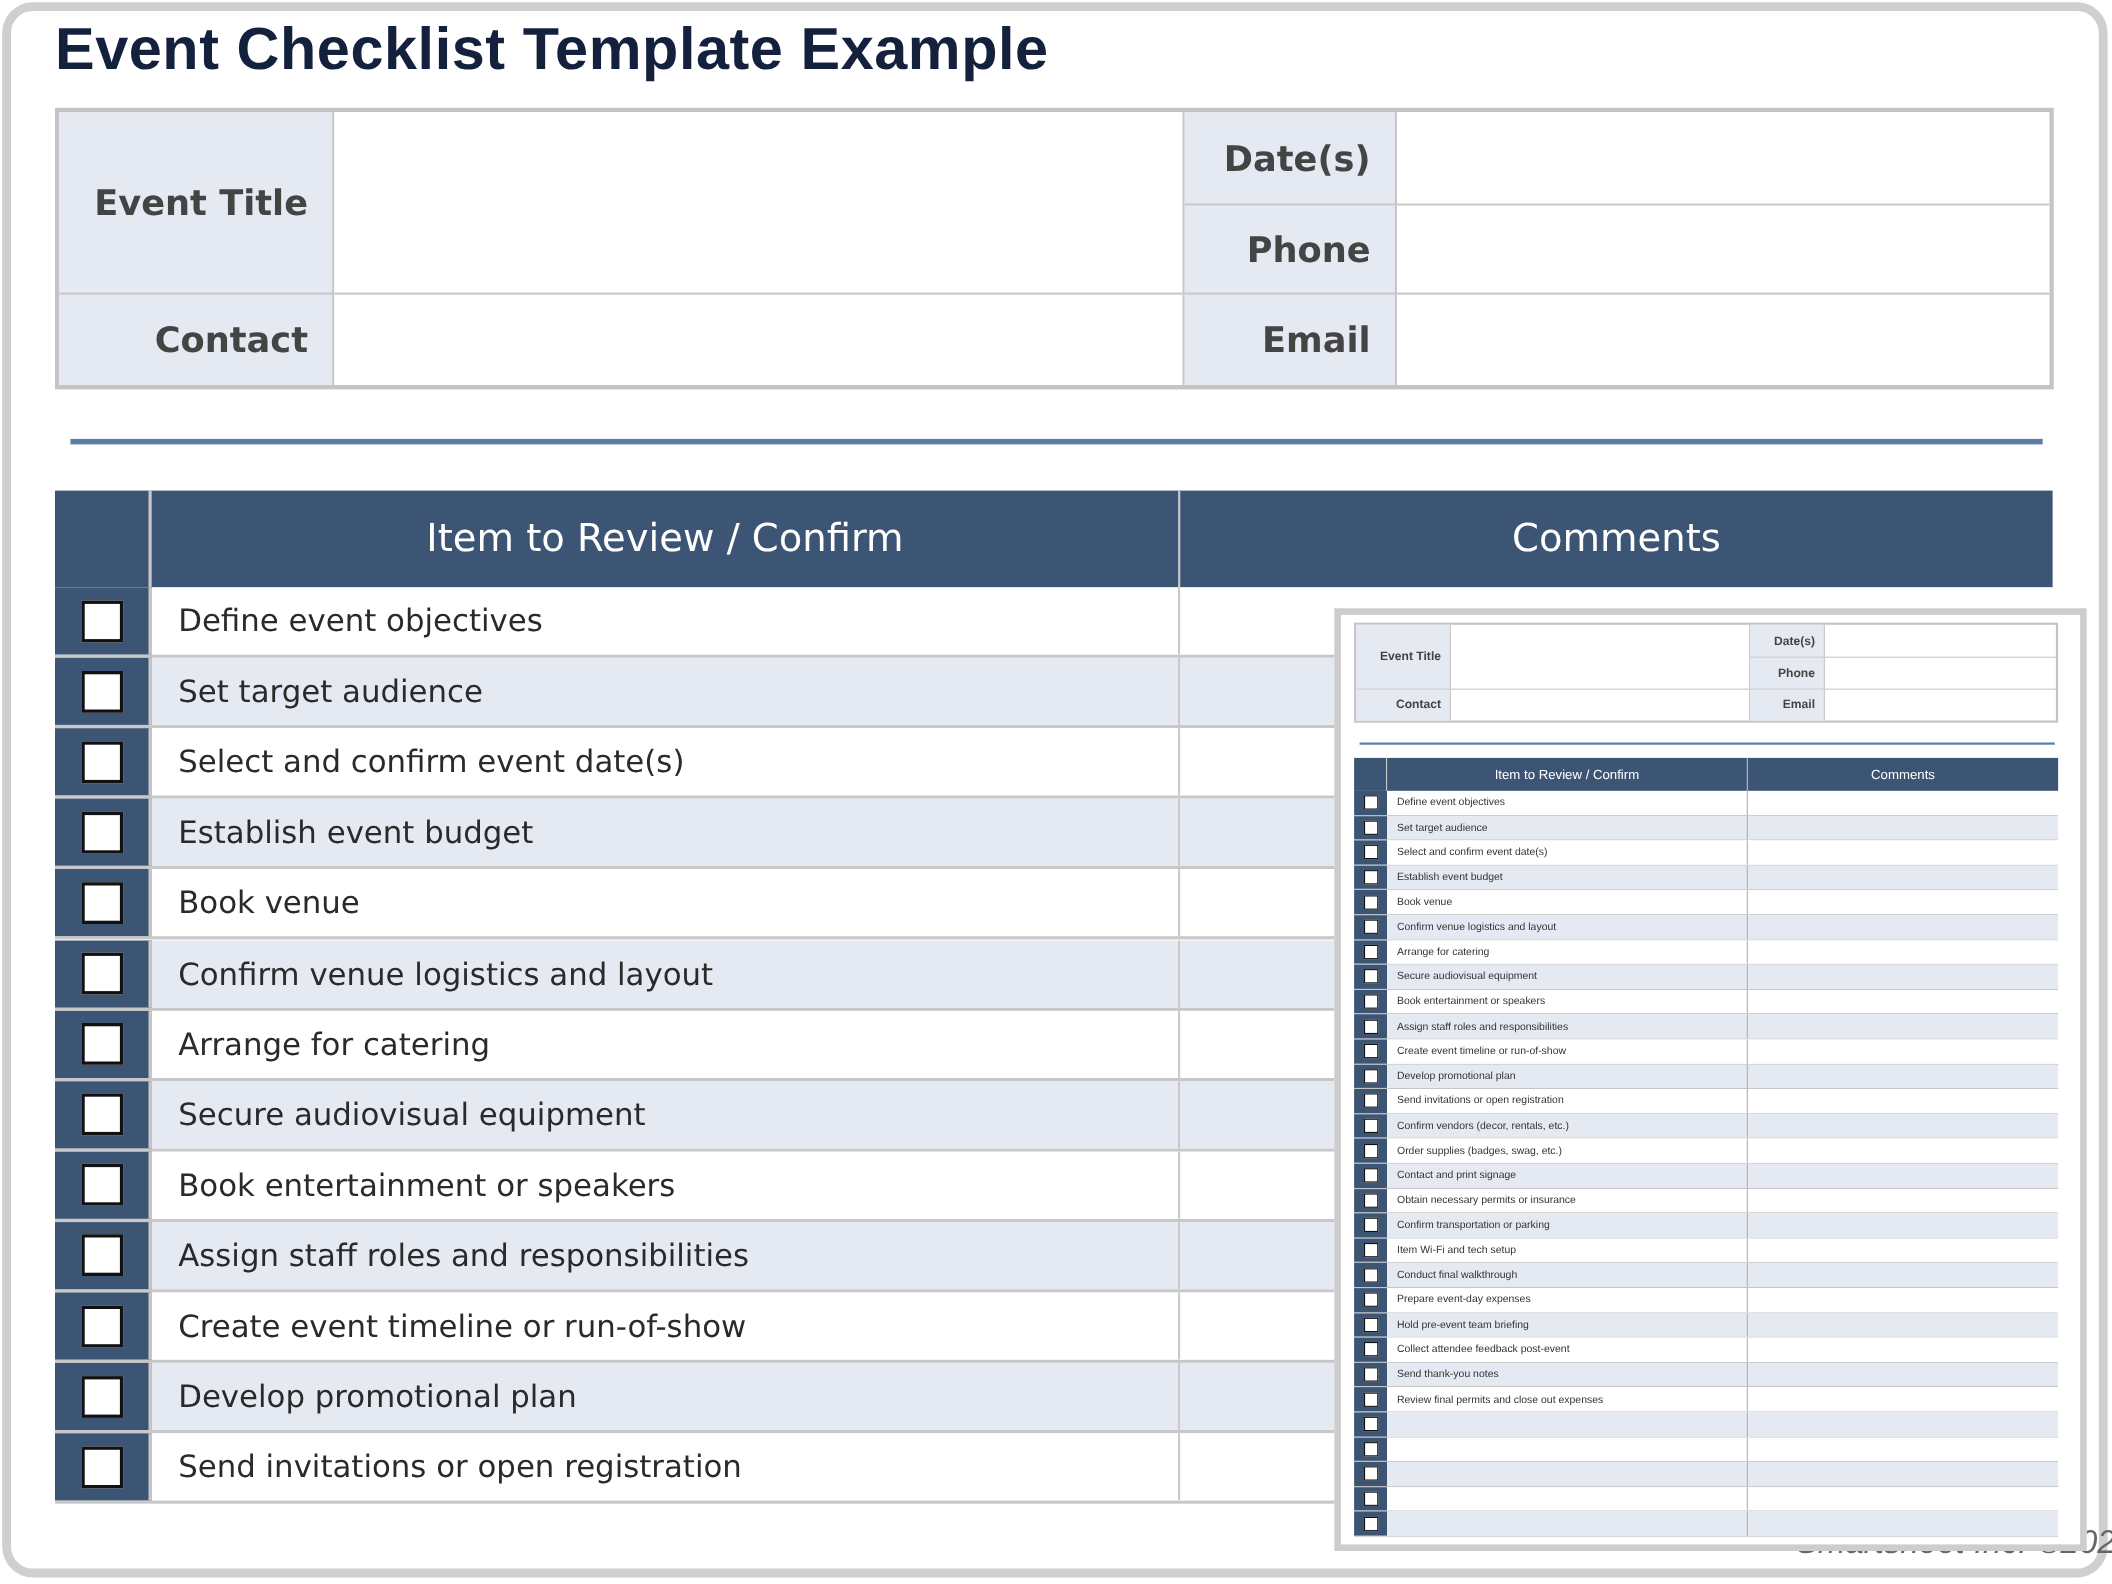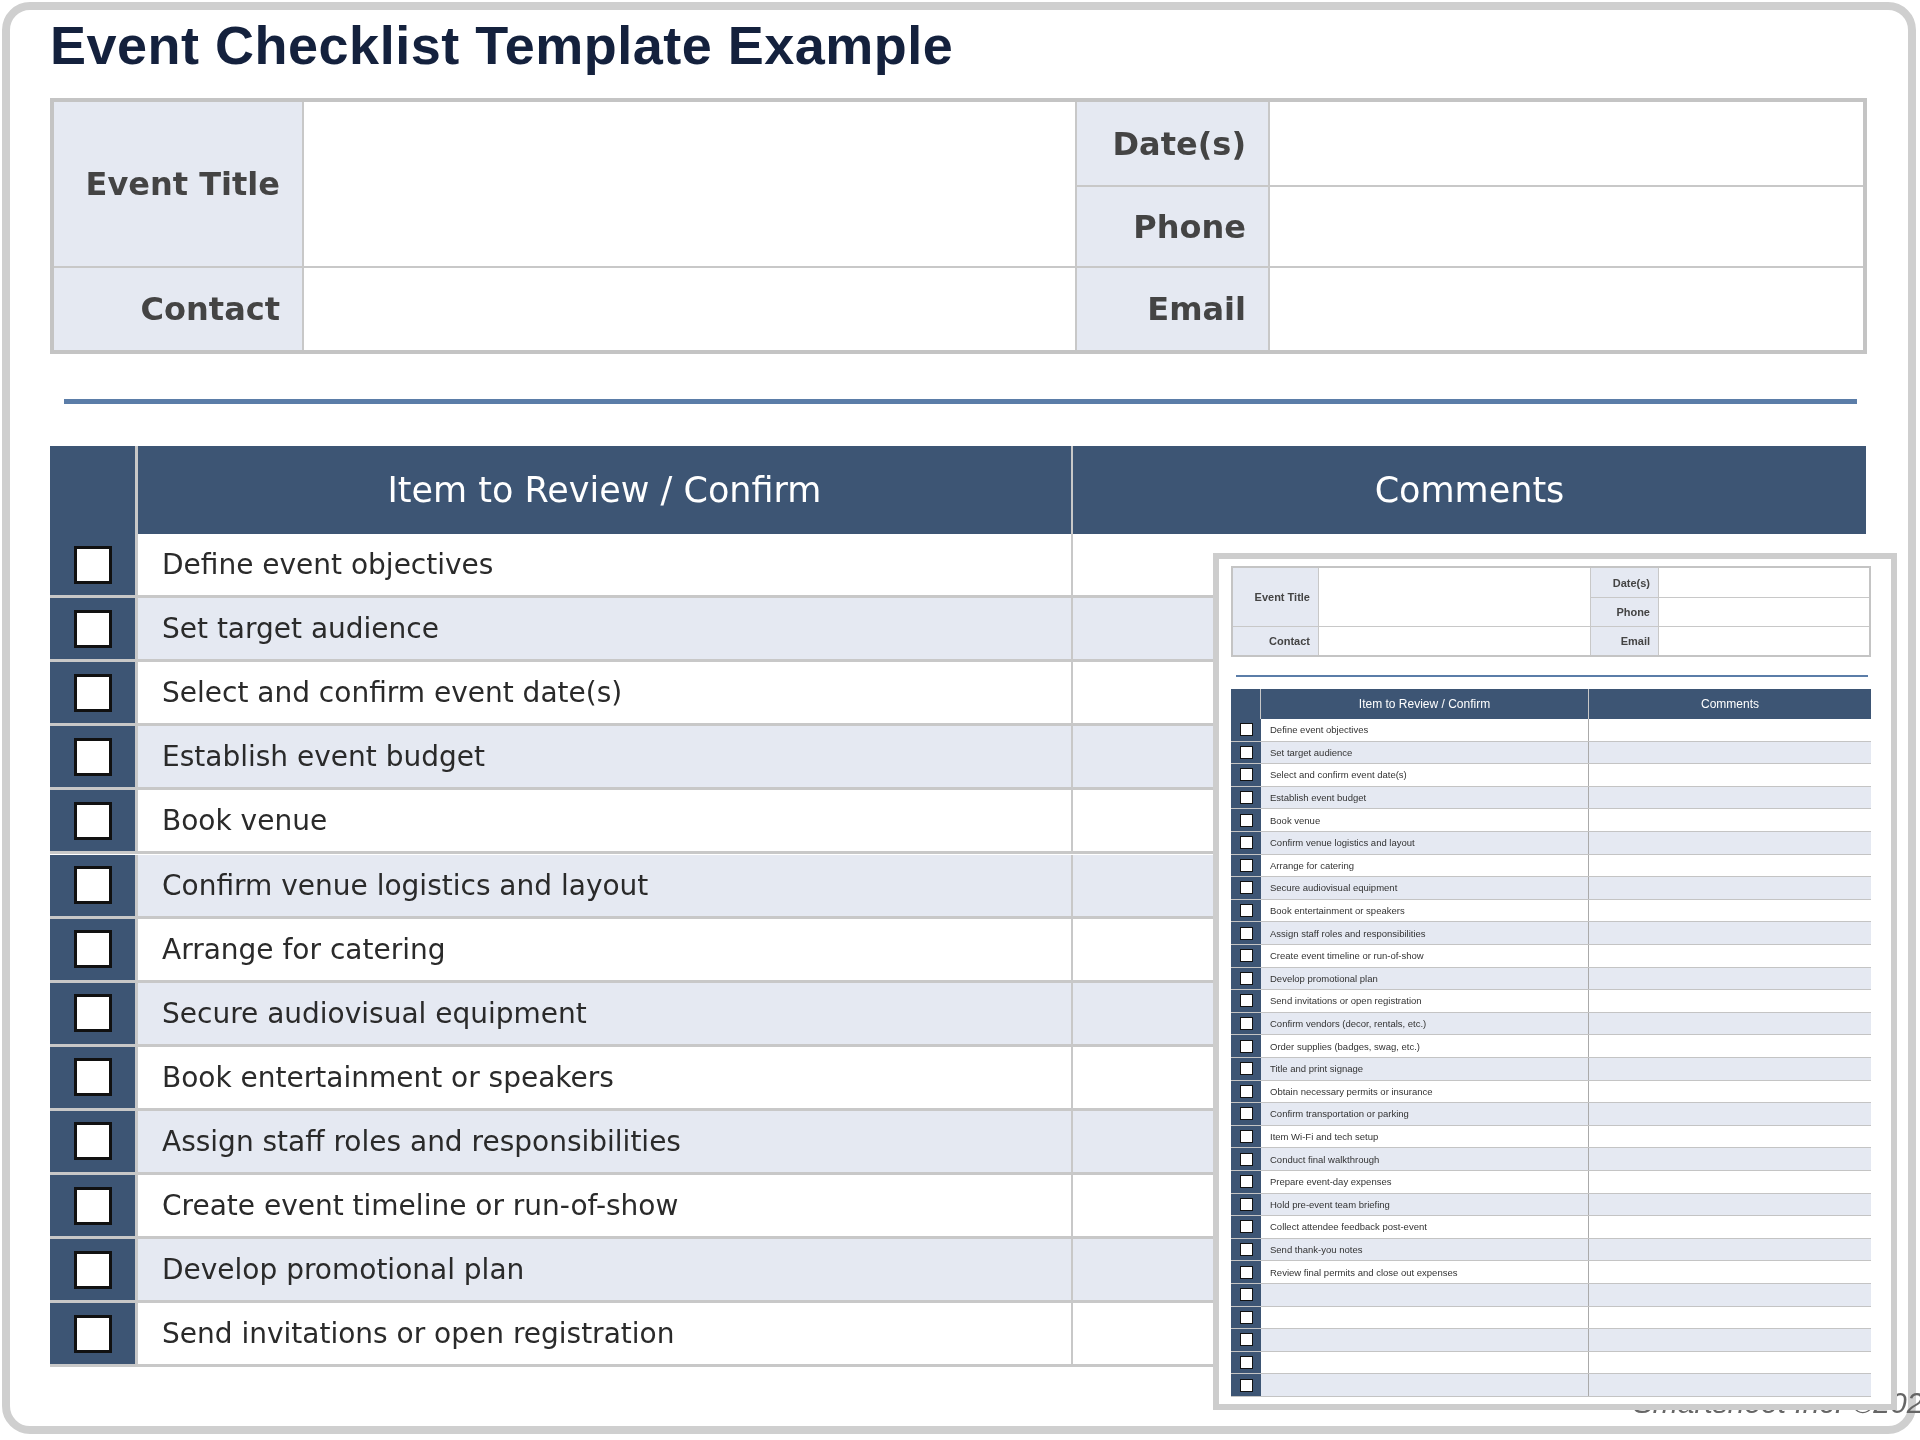--- a/index.html
+++ b/index.html
@@ -310,21 +310,21 @@
         <div class="tchk">
           <div class="sbox"></div>
         </div>
         <div class="ti">Order supplies (badges, swag, etc.)</div>
         <div class="tc"></div>
       </div>
       <div class="tr alt" style="top: 369px;">
         <div class="tchk">
           <div class="sbox"></div>
         </div>
-        <div class="ti">Title and print signage</div>
+        <div class="ti">Contact and print signage</div>
         <div class="tc"></div>
       </div>
       <div class="tr" style="top: 391.6px;">
         <div class="tchk">
           <div class="sbox"></div>
         </div>
         <div class="ti">Obtain necessary permits or insurance</div>
         <div class="tc"></div>
       </div>
       <div class="tr alt" style="top: 414.2px;">

